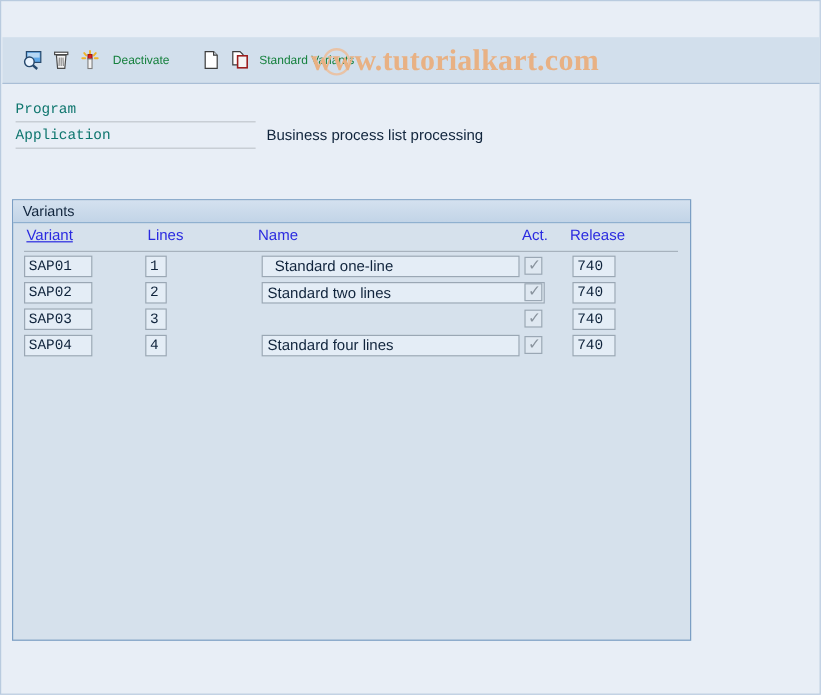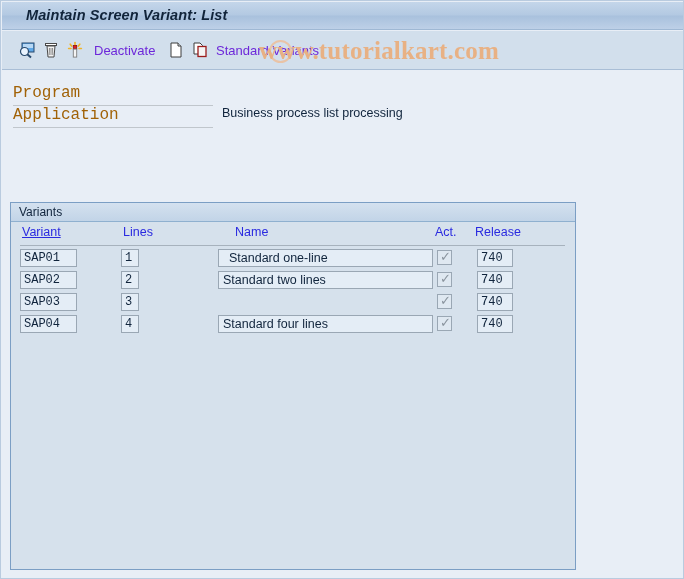--- a/index.html
+++ b/index.html
@@ -60,22 +60,22 @@
     box-sizing: border-box;
   }
   .tb-item {
     position: absolute;
     top: 0;
     height: 38px;
     display: flex;
     align-items: center;
   }
   .tb-label {
-    font-size: 13px;
-    color: #6d28d9;
+    font-size: 10px;
+    color: #15803d;
     white-space: nowrap;
   }
   .icon-box {
     width: 18px;
     height: 18px;
     position: relative;
     display: block;
   }
 
   
@@ -103,22 +103,22 @@
   }
 
   
   .info-row { position: absolute; left: 0; width: 684px; height: 22px; }
   .info-label {
     position: absolute;
     left: 12px;
     top: 0;
     width: 200px;
     font-family: "Liberation Mono", monospace;
-    font-size: 16px;
-    color: #a16207;
+    font-size: 12px;
+    color: #0f766e;
     border-bottom: 1px solid #c0c6cc;
     padding-bottom: 3px;
     white-space: nowrap;
   }
   .info-value {
     position: absolute;
     left: 221px;
     top: 0;
     font-size: 12.5px;
     color: #10243c;
@@ -128,21 +128,20 @@
   
   #variants-panel {
     position: absolute;
     left: 9px;
     top: 165px;
     width: 566px;
     height: 368px;
     background: #d6e1ec;
     border: 1px solid #7b9ec4;
     box-sizing: border-box;
-    margin-top: 36px;
   }
   #variants-panel-header {
     position: absolute;
     left: 0;
     top: 0;
     width: 564px;
     height: 19px;
     background: linear-gradient(to bottom, #d4e1ef 0%, #c2d4e7 100%);
     border-bottom: 1px solid #8fb0cf;
     box-sizing: border-box;
@@ -220,23 +219,20 @@
     font-size: 13px;
     line-height: 14px;
     color: #8a949e;
   }
 </style>
 </head>
 <body>
 
 <div id="window">
 
-  <div id="titlebar">
-    <div id="title-text">Maintain Screen Variant: List</div>
-  </div>
 
   <div id="toolbar">
 
     <div class="tb-item" style="left:16px;">
       <span class="icon-box">
         <svg width="18" height="18" viewBox="0 0 18 18">
           <rect x="4" y="2" width="12" height="9" fill="#5fa8e8" stroke="#27496d" stroke-width="1"></rect>
           <rect x="5" y="3" width="10" height="4" fill="#ffffff" opacity="0.55"></rect>
           <circle cx="6.5" cy="10.5" r="4" fill="#eaf4ff" stroke="#27496d" stroke-width="1.2"></circle>
           <line x1="9.3" y1="13.3" x2="13" y2="16.5" stroke="#27496d" stroke-width="2"></line>
@@ -312,40 +308,40 @@
 
   <div id="variants-panel">
 
     <div id="variants-panel-header">
       <div id="variants-panel-title">Variants</div>
     </div>
 
     <div id="table-head">
       <div class="th" style="left:11px;text-decoration:underline;">Variant</div>
       <div class="th" style="left:112px;">Lines</div>
-      <div class="th" style="left:224px;">Name</div>
+      <div class="th" style="left:204px;">Name</div>
       <div class="th" style="left:424px;">Act.</div>
       <div class="th" style="left:464px;text-align:center;">Release</div>
     </div>
     <div id="head-rule"></div>
 
     <div class="trow" style="top:46px;">
       <div class="cell-input" style="left:9px; width:57px;">SAP01</div>
       <div class="cell-input" style="left:110px; width:18px;">1</div>
       <div class="cell-input name-field" style="left:207px; width:215px;padding-left:10px;">Standard one-line</div>
       <div class="cell-check" style="left:426px;">
           <span class="tick">✓</span>
         </div>
       <div class="cell-input" style="left:466px; width:36px;">740</div>
     </div>
 
     <div class="trow" style="top:68px;">
       <div class="cell-input" style="left:9px; width:57px;">SAP02</div>
       <div class="cell-input" style="left:110px; width:18px;">2</div>
-      <div class="cell-input name-field" style="left:207px; width:215px;">Standard two lines</div>
+      <div class="cell-input name-field" style="left:207px; width:236px;">Standard two lines</div>
       <div class="cell-check" style="left:426px;">
           <span class="tick">✓</span>
         </div>
       <div class="cell-input" style="left:466px; width:36px;">740</div>
     </div>
 
     <div class="trow" style="top:90px;">
       <div class="cell-input" style="left:9px; width:57px;">SAP03</div>
       <div class="cell-input" style="left:110px; width:18px;">3</div>
       <div class="cell-check" style="left:426px;">

